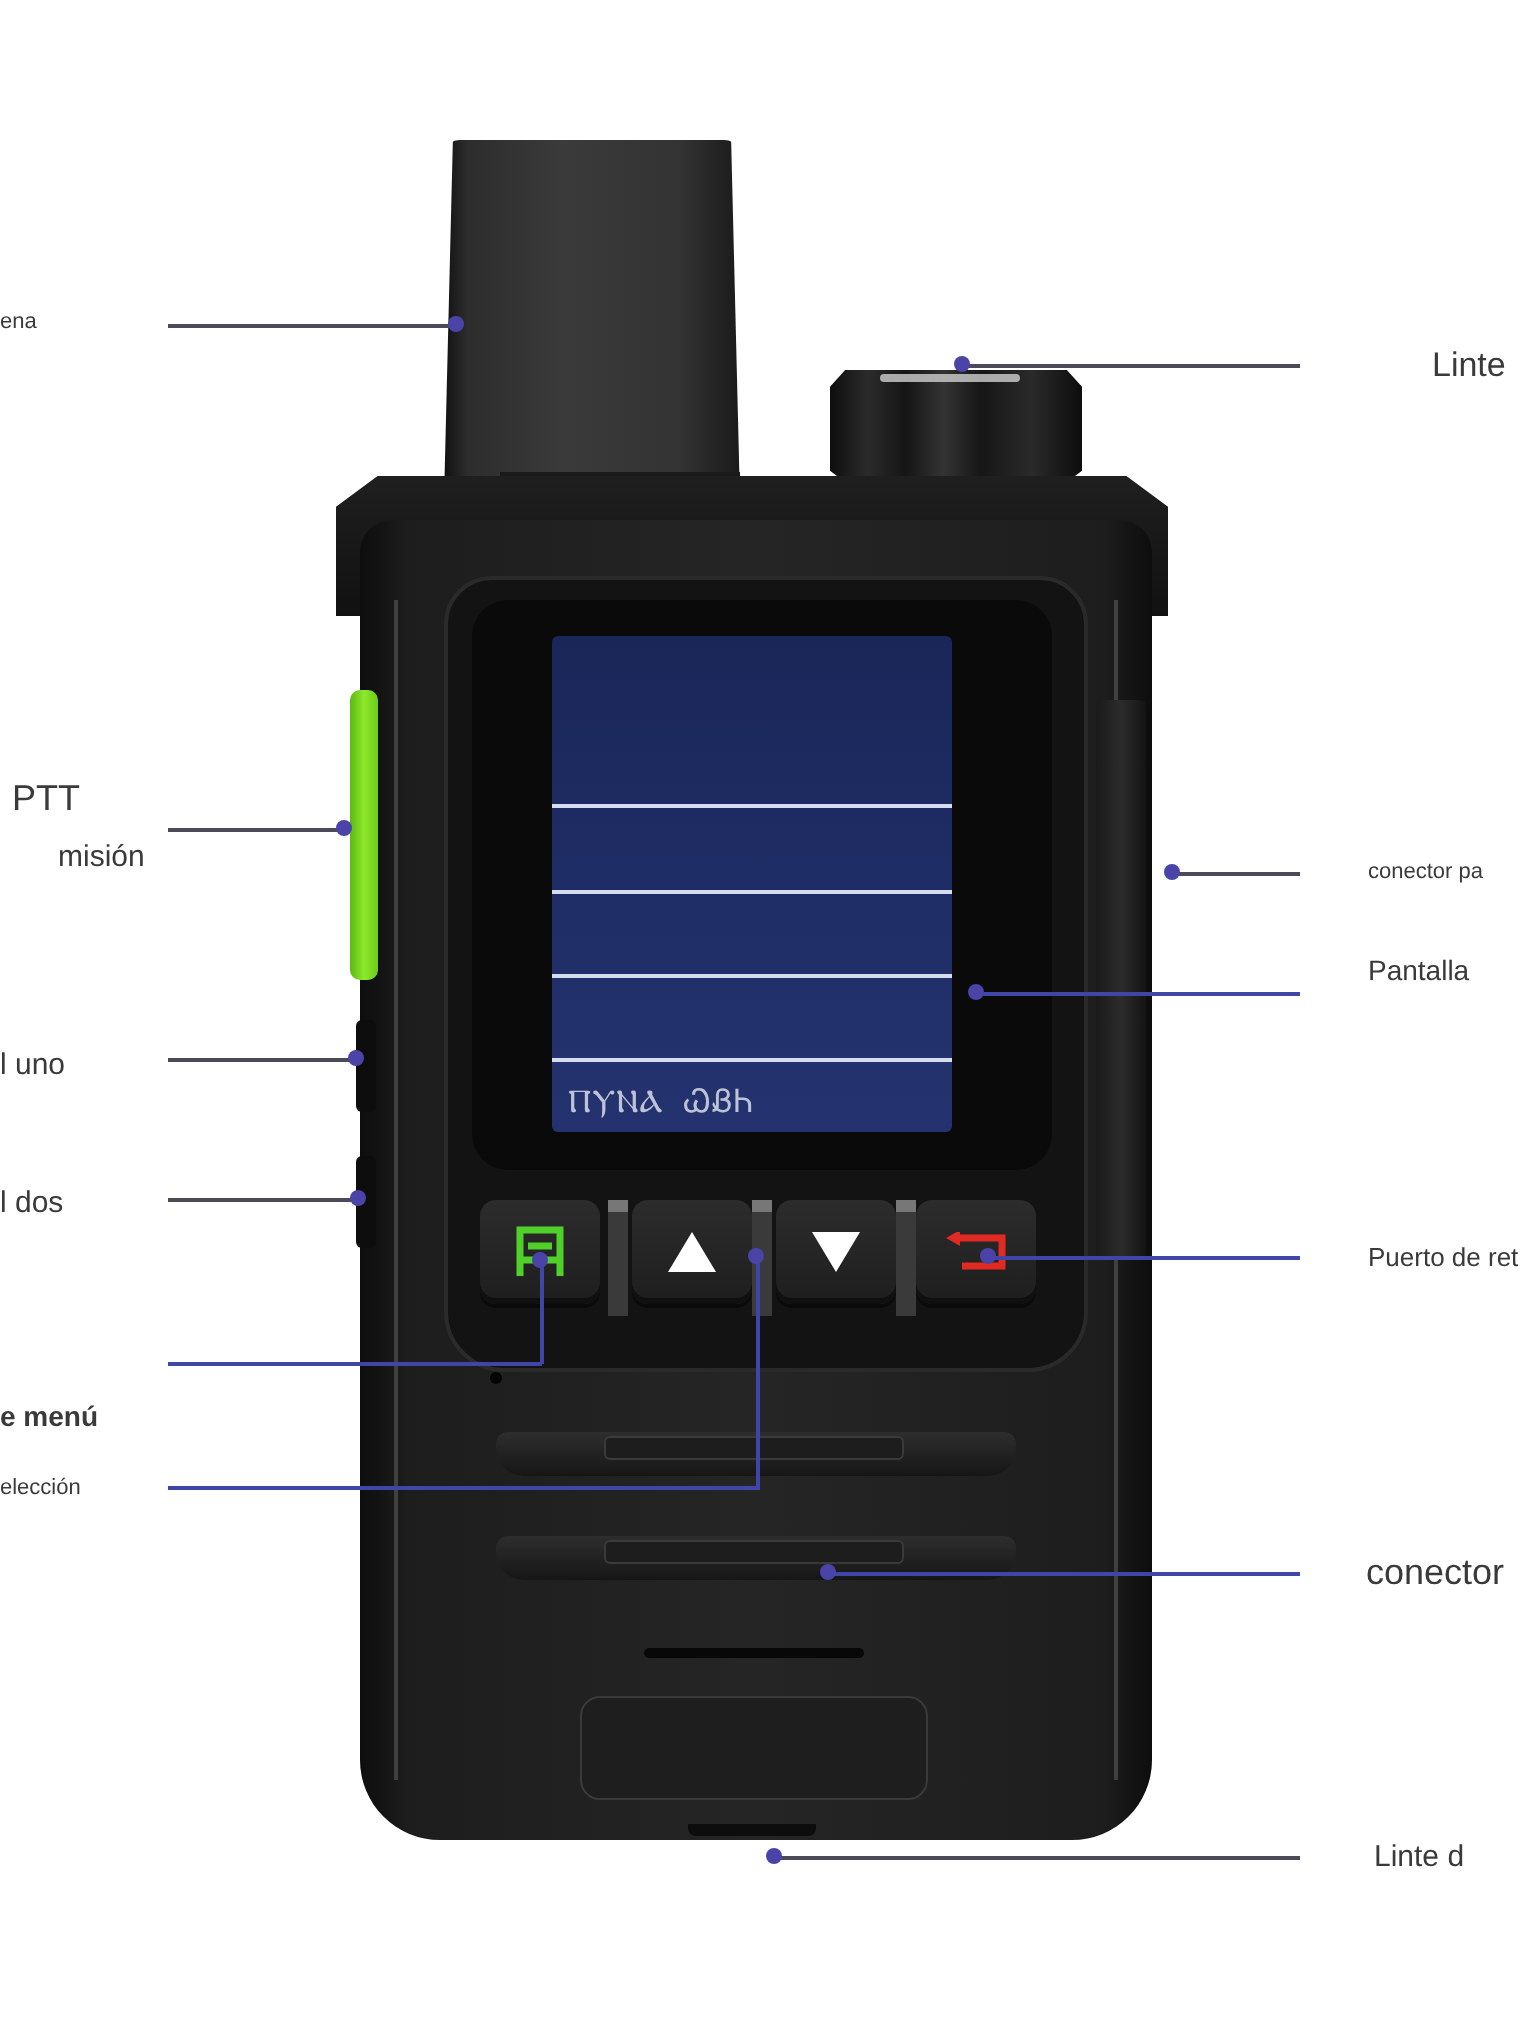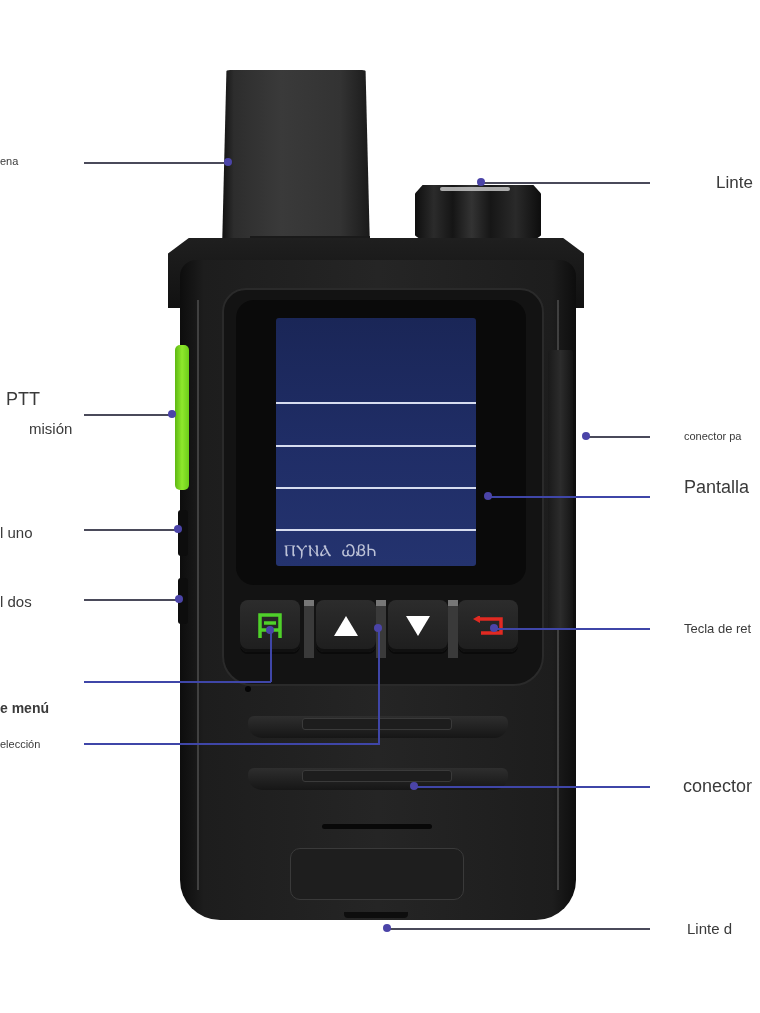--- a/index.html
+++ b/index.html
@@ -206,16 +206,16 @@
 <div class="label sm" style="left:0;top:155px;">ena</div>
 <div class="label lg" style="left:6px;top:389px;font-size:18px;">PTT</div>
 <div class="label md" style="left:0;top:420px;margin-left:29px;">misión</div>
 <div class="label md" style="left:0;top:524px;">l uno</div>
 <div class="label md" style="left:0;top:593px;">l dos</div>
 <div class="label md" style="left:0;top:700px;font-size:14px;font-weight:bold;">e menú</div>
 <div class="label sm" style="left:0;top:738px;">elección</div>
 
 <div class="label lg" style="left:716px;top:173px;text-align:center;">Linte</div>
 <div class="label sm" style="left:684px;top:430px;">conector pa</div>
-<div class="label lg" style="left:684px;top:477px;font-size:18px;">Pantalla</div>
-<div class="label sm" style="left:684px;top:621px;font-size:13px;">Tecla de ret</div>
+<div class="label lg" style="left:684px;top:477px;font-size:14px;">Pantalla</div>
+<div class="label sm" style="left:684px;top:621px;font-size:13px;">Puerto de ret</div>
 <div class="label lg" style="left:683px;top:776px;font-size:18px;">conector</div>
 <div class="label md" style="left:687px;top:920px;">Linte d</div>
 
 </body></html>

